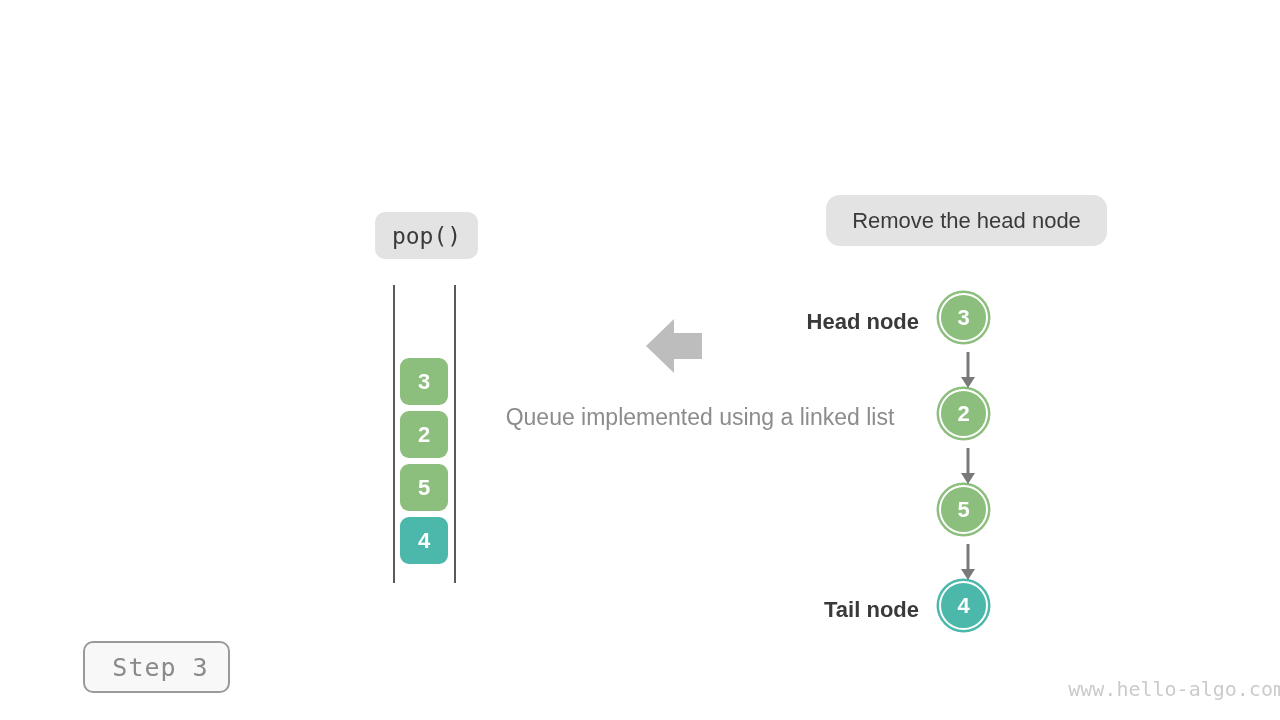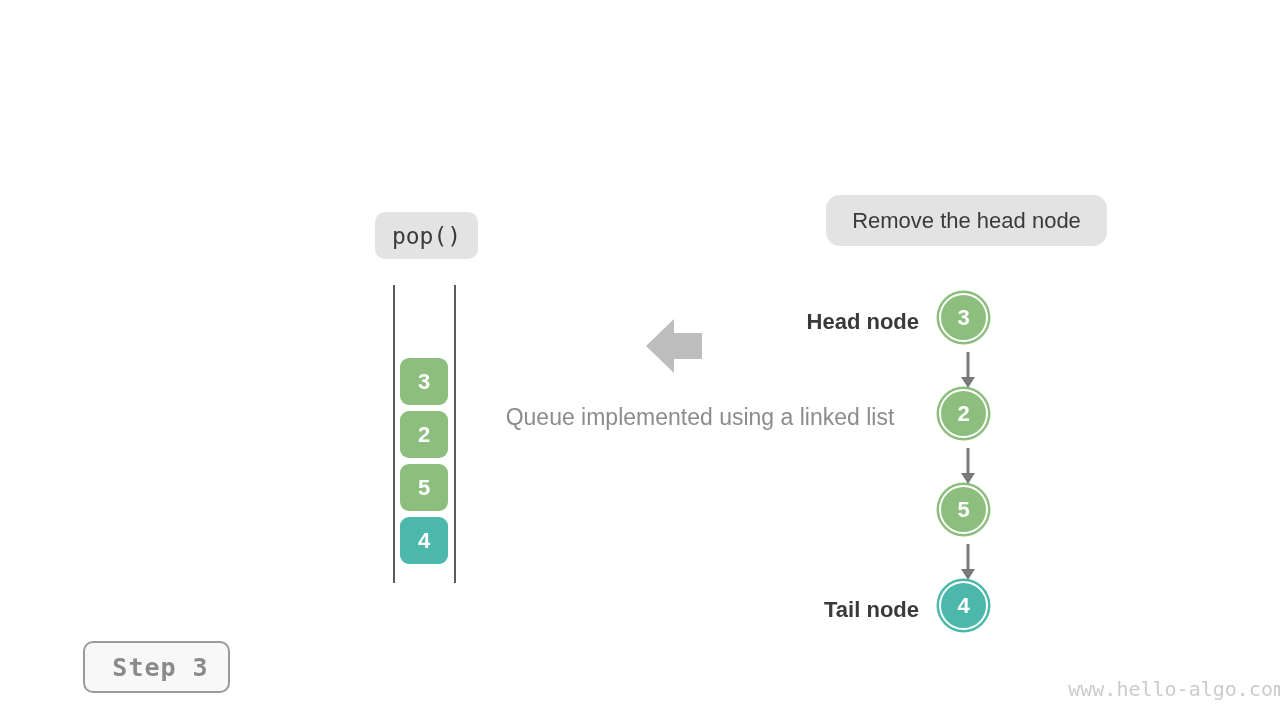--- a/index.html
+++ b/index.html
@@ -107,21 +107,21 @@
   
   .step-badge {
     position: absolute;
     left: 35px; top: 641px; width: 147px; height: 52px;
     background: #f8f8f8;
     border: 2px solid #9a9a9a;
     border-radius: 10px;
     display: flex; align-items: center; justify-content: center;
     font-family: "DejaVu Sans Mono", monospace;
     font-size: 25px;
-    font-weight: bold;
+    font-weight: normal;
     color: #8a8a8a;
     letter-spacing: 1px;
     padding-left: 8px;
   }
 
   
   .watermark {
     position: absolute;
     right: 43px; top: 677px;
     font-family: "DejaVu Sans Mono", monospace;

